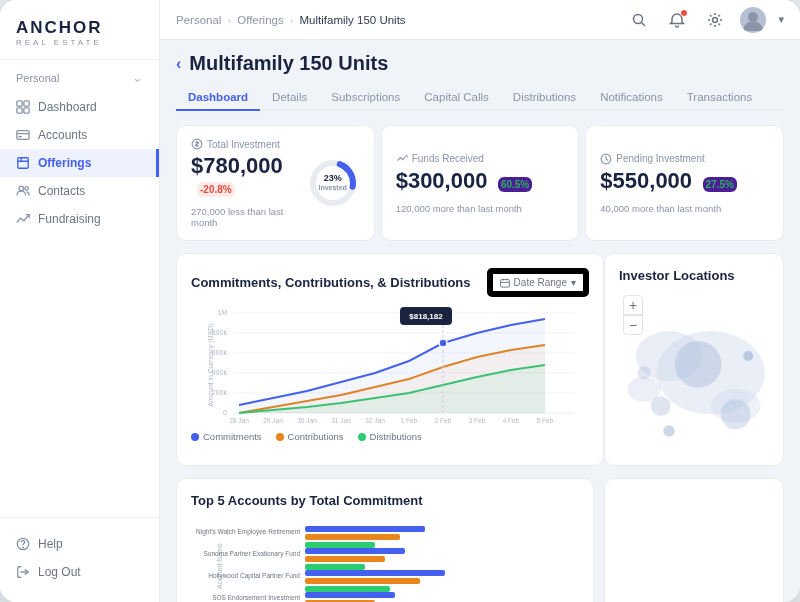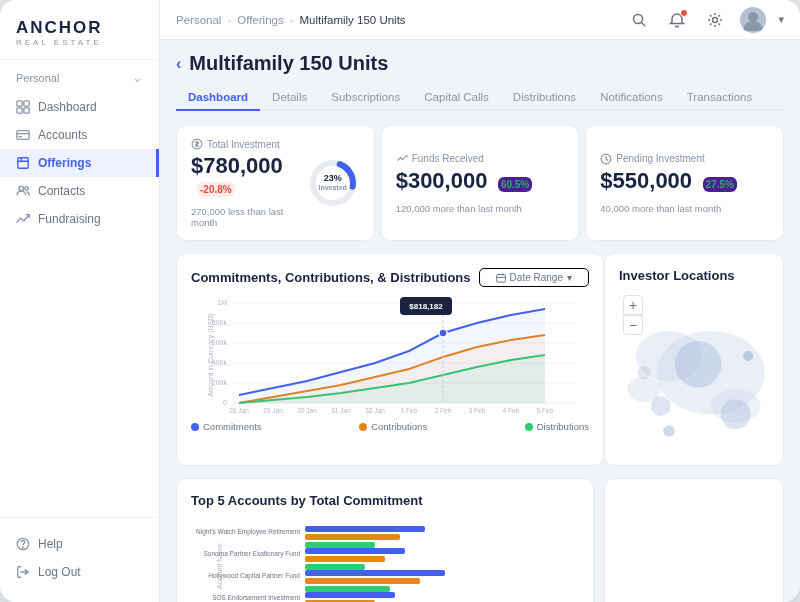--- a/index.html
+++ b/index.html
@@ -48,24 +48,24 @@
     .stat-sub { font-size: 9.5px; color: #8a95a8; margin-top: 9px; }
     
     .donut-wrap { position: relative; width: 54px; height: 54px; flex-shrink: 0; }
     .donut-label { position: absolute; inset: 0; display: flex; flex-direction: column; align-items: center; justify-content: center; font-size: 9px; font-weight: 700; color: #1a2340; line-height: 1.2; }
     .donut-sub { font-size: 7px; color: #8a95a8; }
     
     .charts-row { display: grid; grid-template-columns: 1fr 180px; margin-bottom: 12px; }
     .chart-card { background: #fff; border-radius: 10px; padding: 14px; border: 1px solid #e8ecf0; }
     .chart-card-header { display: flex; align-items: center; justify-content: space-between; margin-bottom: 8px; }
     .chart-title { font-size: 13px; font-weight: 600; color: #1a2340; }
-    .date-range-btn { display: flex; align-items: center; gap: 4px; font-size: 10px; color: #6b7585; border: 1px solid #000000; border-radius: 5px; padding: 3px 16px; cursor: pointer; }
+    .date-range-btn { display: flex; align-items: center; gap: 4px; font-size: 10px; color: #6b7585; border: 6px solid #000000; border-radius: 5px; padding: 3px 7px; cursor: pointer; }
     
     .line-chart-area { position: relative; height: 120px; }
-    .chart-legend { display: flex; gap: 14px; margin-top: 6px; justify-content: space-between; }
+    .chart-legend { display: flex; gap: 14px; margin-top: 6px; justify-content: flex-start; }
     .legend-item { display: flex; align-items: center; gap: 4px; font-size: 9.5px; color: #6b7585; }
     .legend-dot { width: 8px; height: 8px; border-radius: 50%; }
     
     .map-card { background: #fff; border-radius: 10px; padding: 14px; border: 1px solid #e8ecf0; position: relative; overflow: hidden; }
     .map-title { font-size: 13px; font-weight: 600; color: #1a2340; margin-bottom: 8px; }
     .map-area { position: relative; height: 160px; }
     .map-zoom { position: absolute; top: 4px; left: 4px; display: flex; flex-direction: column; }
     .zoom-btn { width: 20px; height: 20px; background: #fff; border: 1px solid #e0e4ea; display: flex; align-items: center; justify-content: center; font-size: 14px; cursor: pointer; color: #6b7585; line-height: 1; }
     .zoom-btn:first-child { border-radius: 4px 4px 0 0; }
     .zoom-btn:last-child { border-radius: 0 0 4px 4px; }

